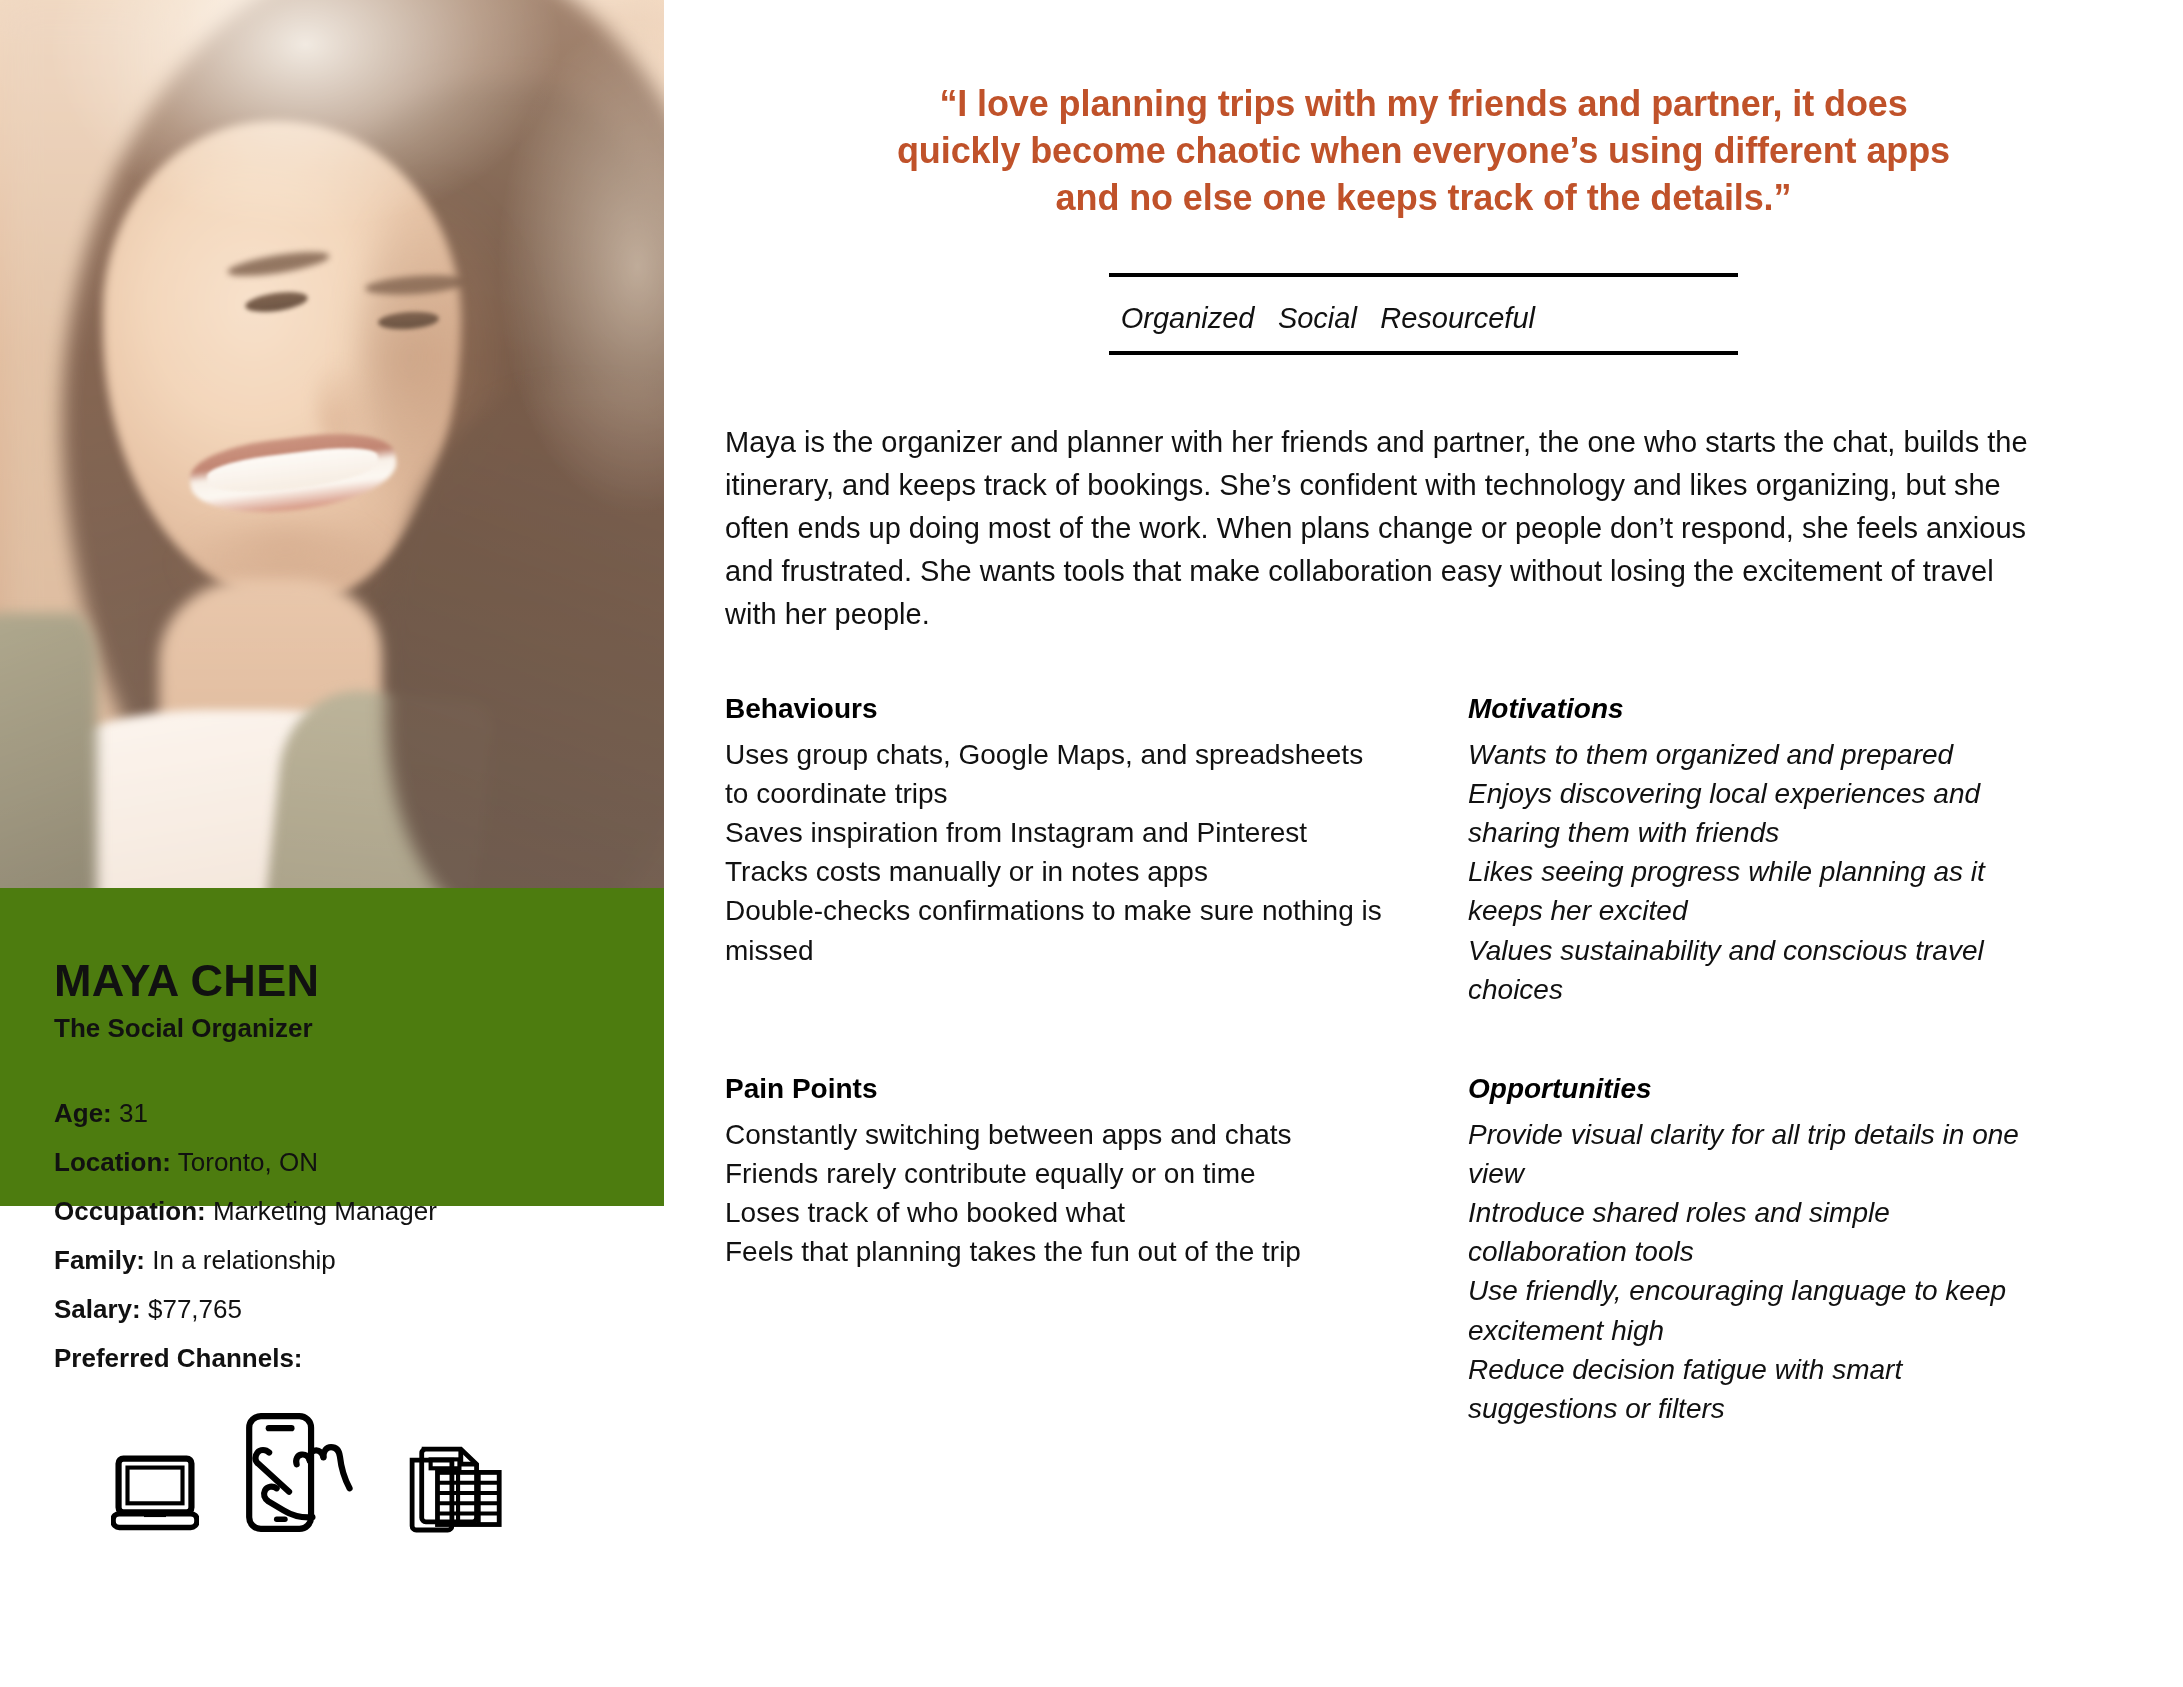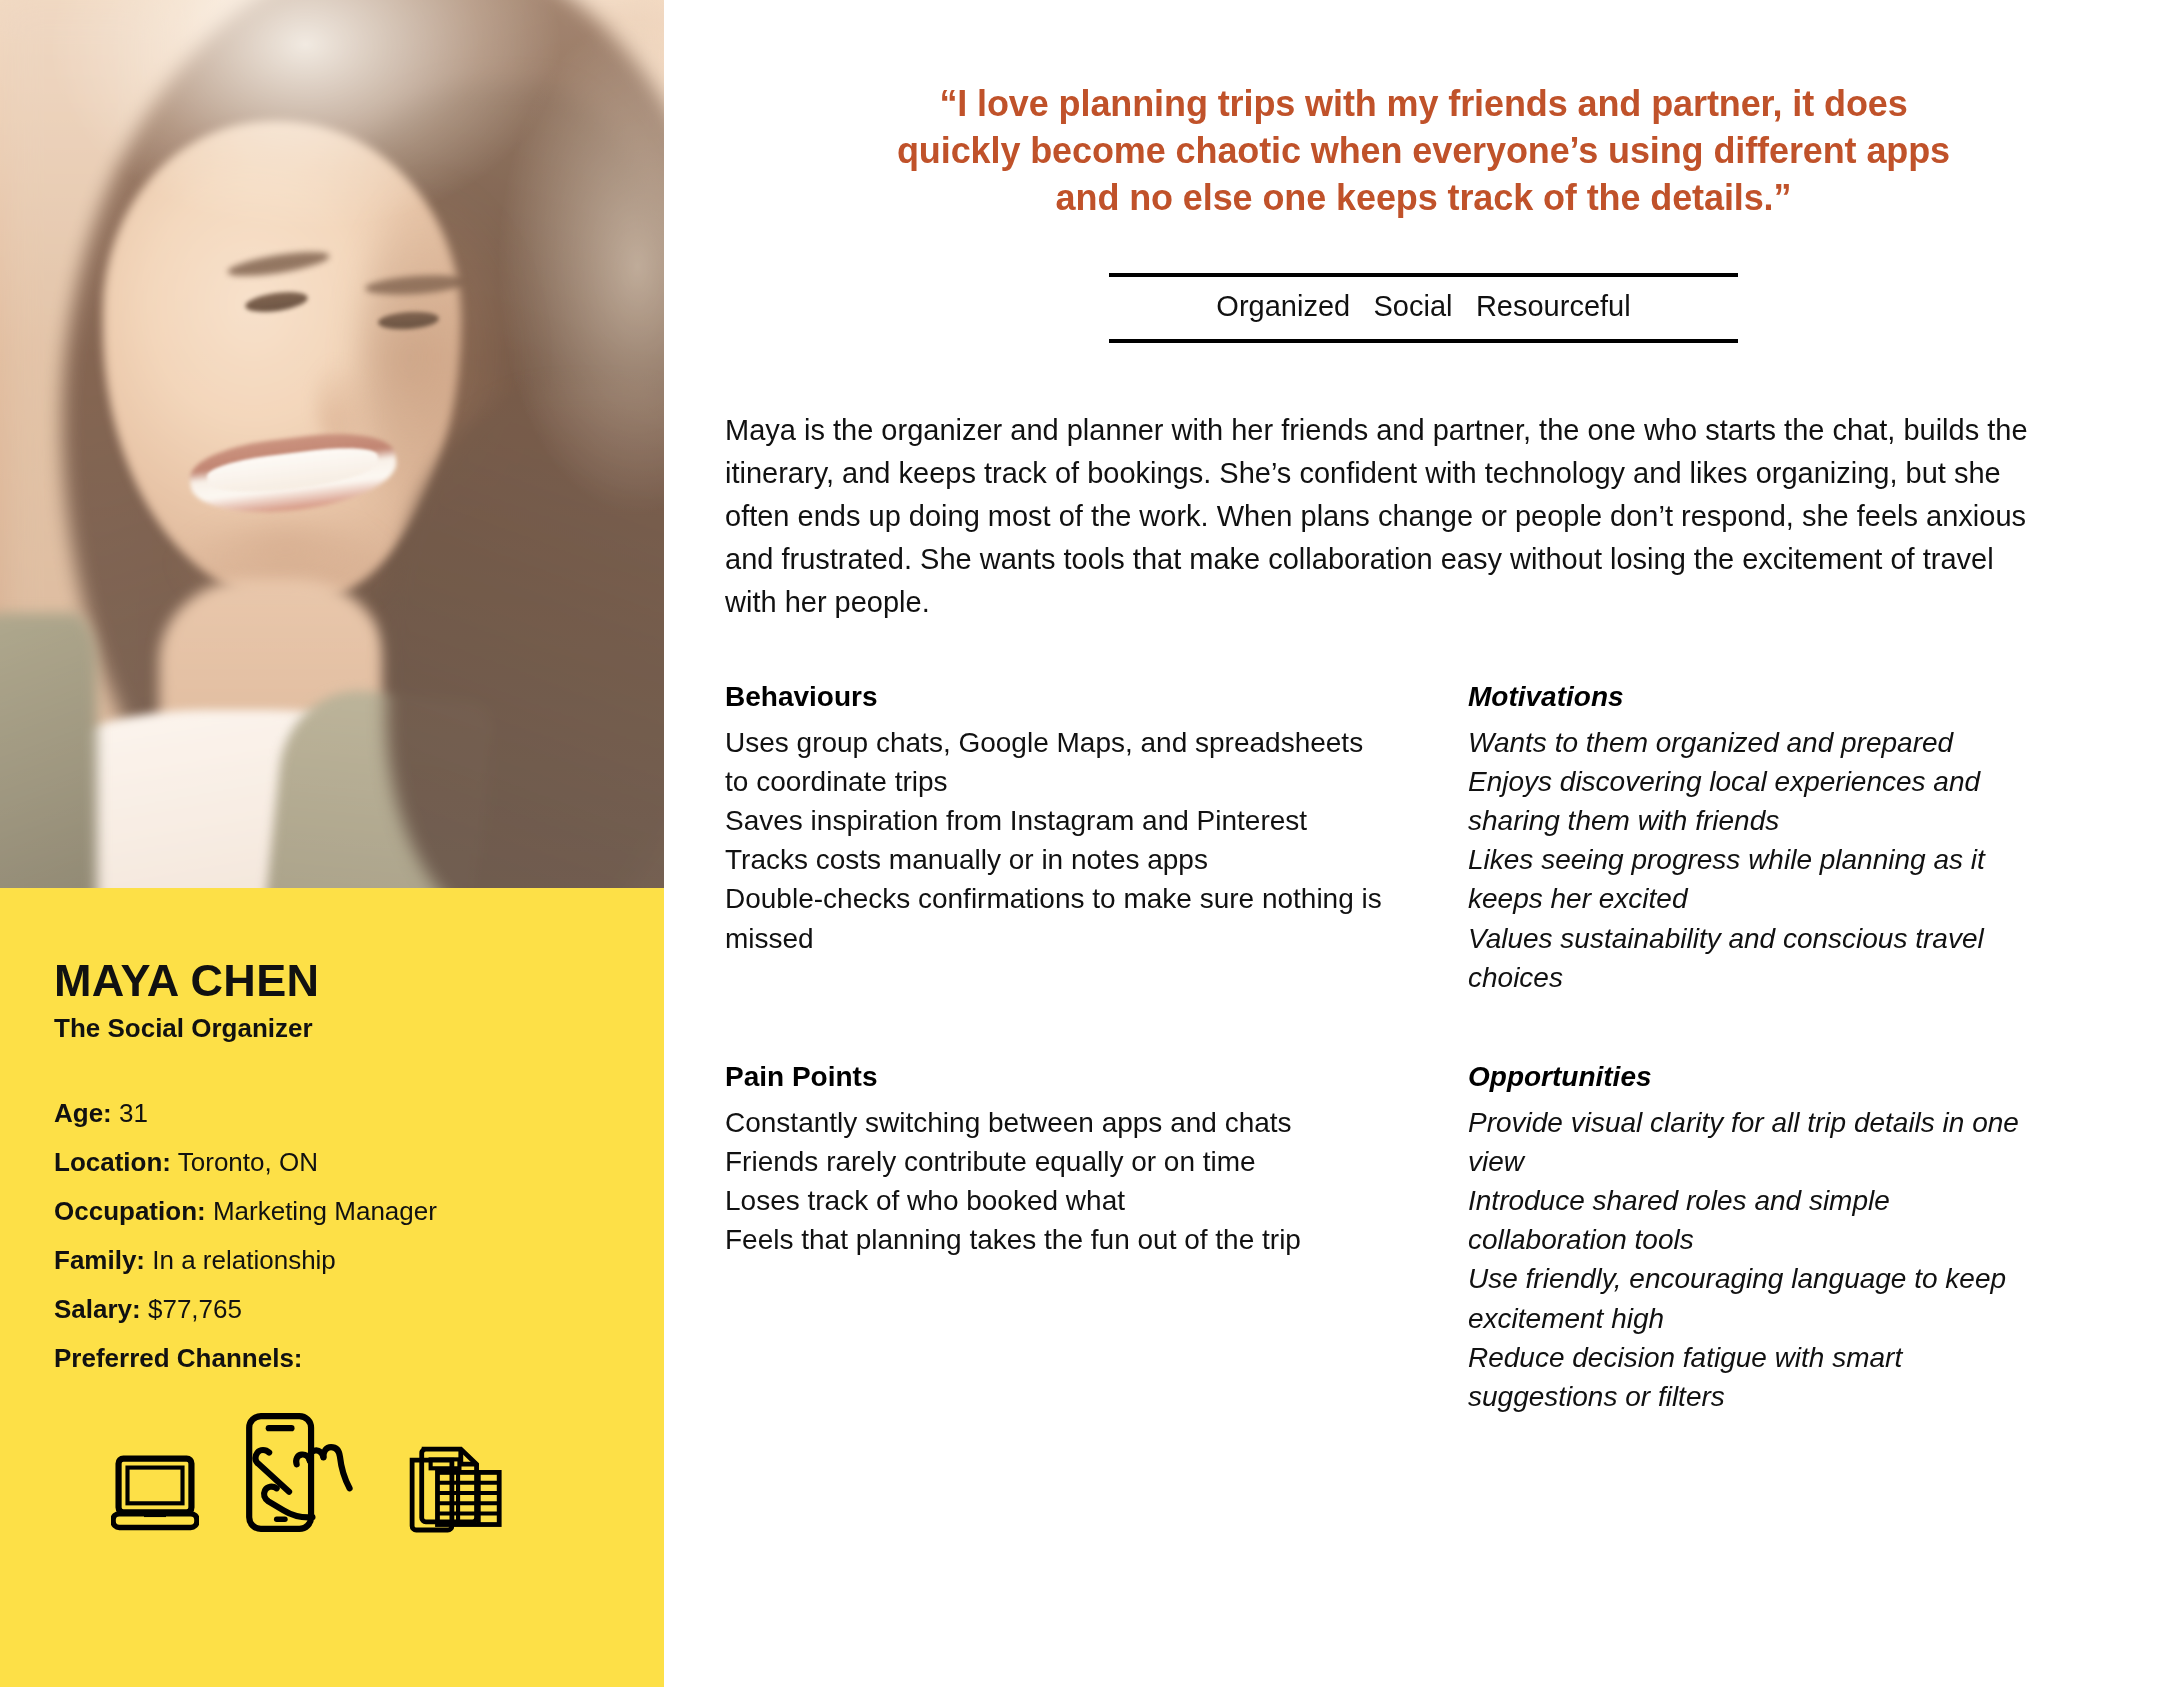--- a/index.html
+++ b/index.html
@@ -21,22 +21,22 @@
     height: 1687px;
     background: #ffffff;
     display: flex;
     flex-direction: row;
   }
 
   
   .left-col {
     position: relative;
     width: 664px;
-    height: 1687px;
-    background: #fde047;
+    height: 1206px;
+    background: #4d7c0f;
     flex: 0 0 664px;
   }
 
   .portrait {
     position: relative;
     width: 664px;
     height: 888px;
     overflow: hidden;
     background: #c9a288;
   }
@@ -290,22 +290,22 @@
     line-height: 1.30;
     text-align: center;
     letter-spacing: -0.1px;
   }
 
   .traits-block {
     margin: 52px auto 0 auto;
     width: 629px;
     border-top: 4.8px solid #000000;
     border-bottom: 4.8px solid #000000;
-    padding: 15px 0 18px 0;
-    text-align: center;
+    padding: 27px 0 18px 0;
+    font-style: italic;
   }
   .traits-list {
     font-size: 29px;
     line-height: 1.0;
     color: #111111;
     font-weight: 400;
     white-space: nowrap;
   }
   .trait { display: inline-block; margin: 0 11.7px; }
 

